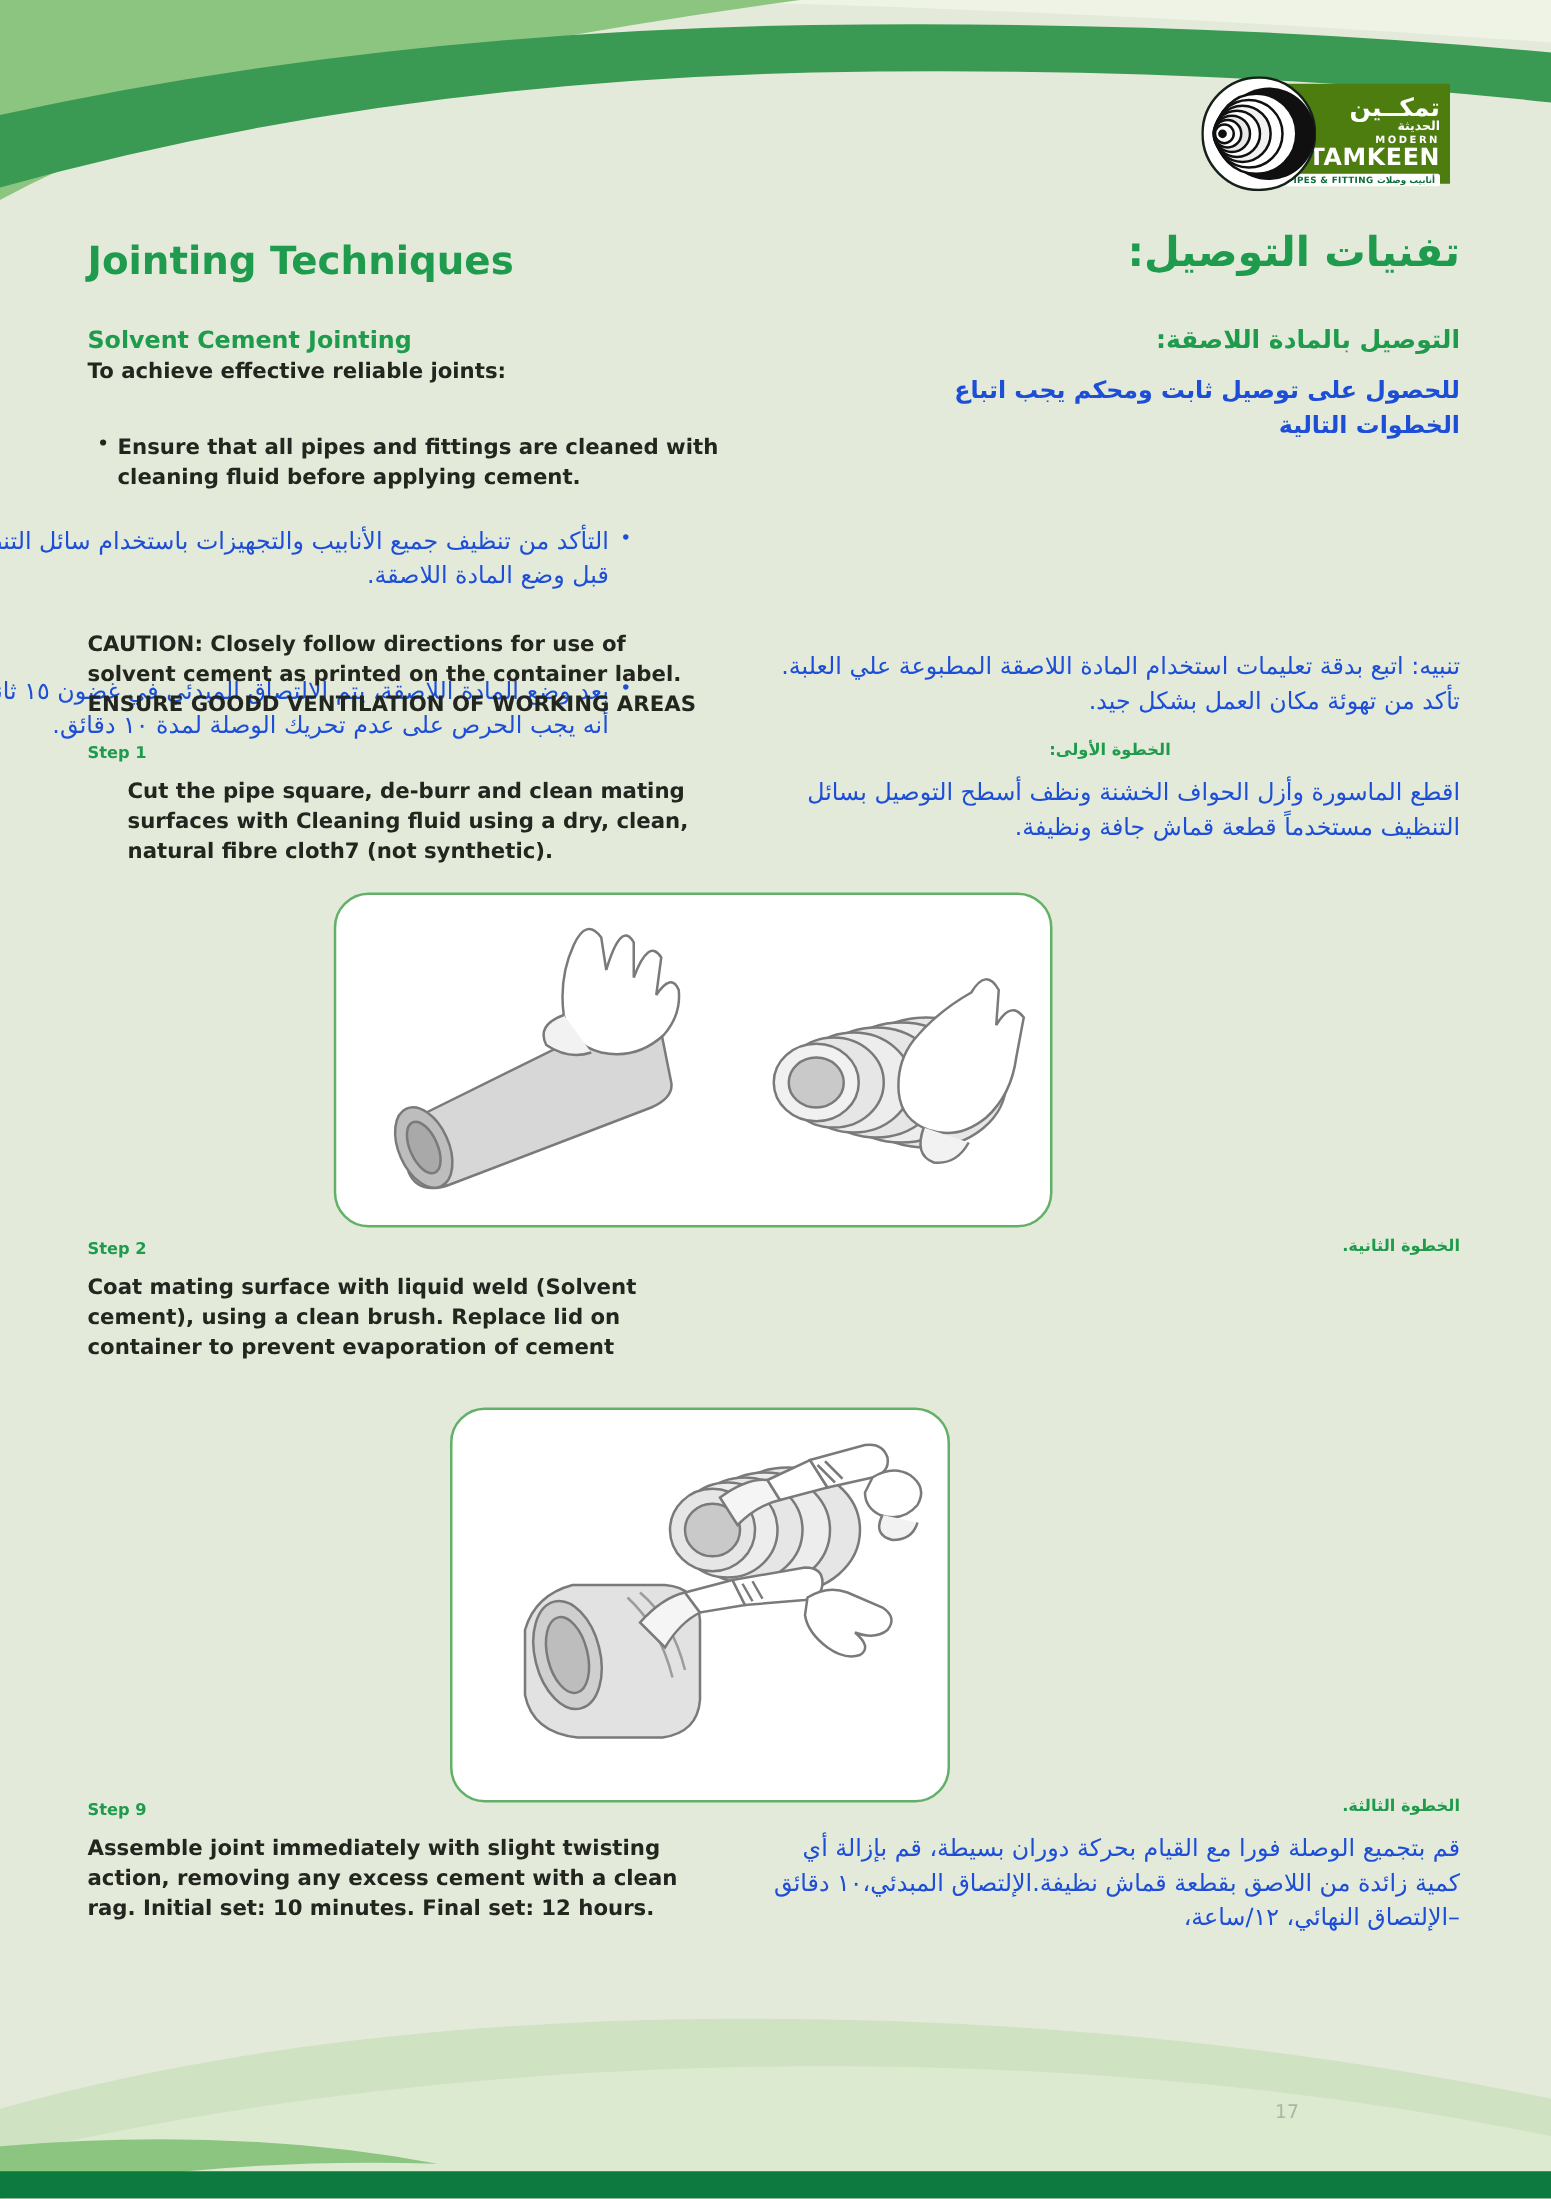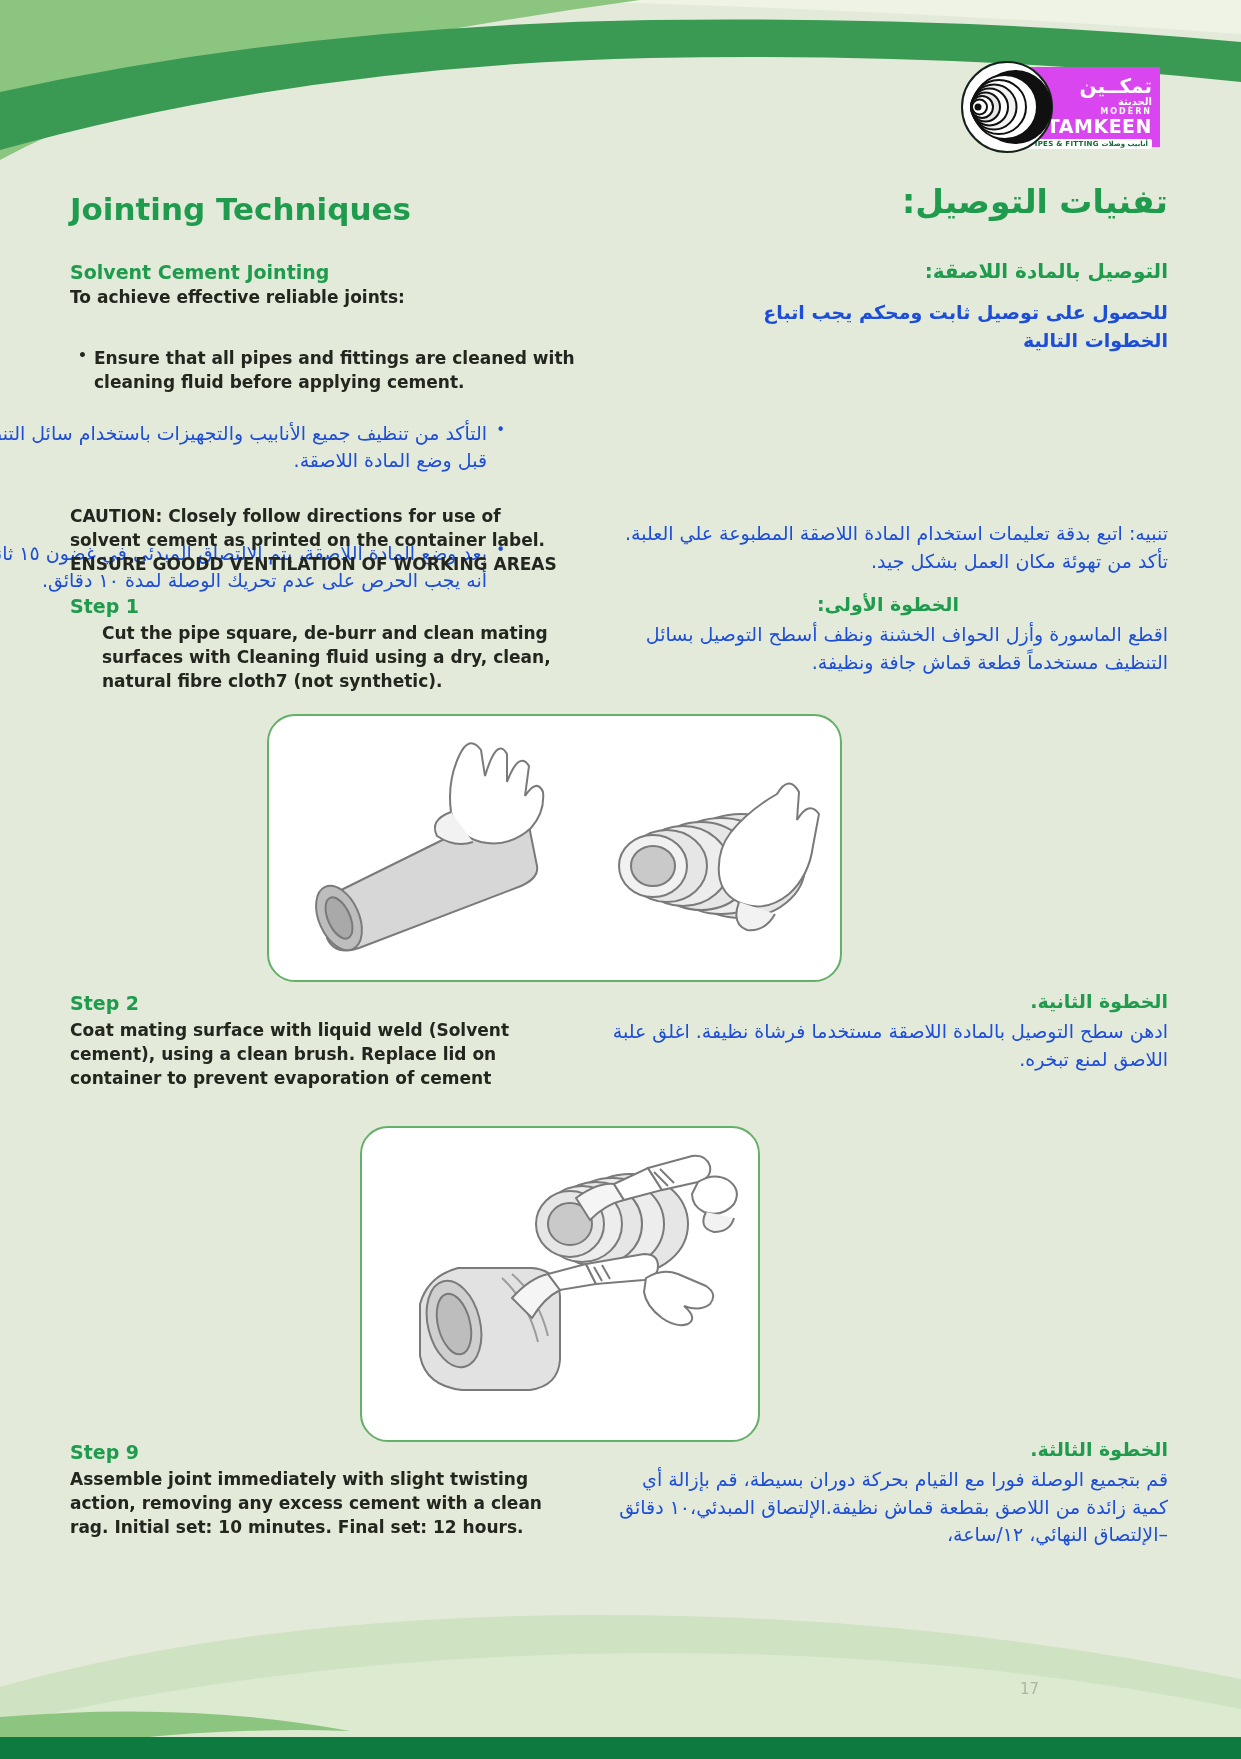--- a/index.html
+++ b/index.html
@@ -8,21 +8,21 @@
     background:#e3ead9;overflow:hidden;
     font-family:"DejaVu Sans",sans-serif;color:#20241f;
   }
   .deco{position:absolute;left:0;pointer-events:none;display:block;}
   .deco-top{top:0;}
   .deco-bottom{bottom:0;}
 
   
   .logo-box{
     position:absolute;left:998px;top:67px;width:162px;height:80px;
-    background:#d946ef;display:flex;flex-direction:column;align-items:flex-end;
+    background:#4d7c0f;display:flex;flex-direction:column;align-items:flex-end;
     justify-content:center;padding:16px 8px 5px 40px;box-sizing:border-box;color:#fff;
   }
   .logo-ar-name{font-size:20px;font-weight:700;line-height:1;letter-spacing:1px;}
   .logo-ar-sub{font-size:10px;font-weight:700;line-height:1.15;}
   .logo-modern{font-size:8px;font-weight:700;letter-spacing:2px;line-height:1.1;}
   .logo-tamkeen{font-size:19px;font-weight:700;line-height:1.05;letter-spacing:.5px;}
   .logo-pill{
     margin-top:2px;background:#fff;color:#0d6b35;font-size:7px;font-weight:700;
     padding:1px 4px;border-radius:2px;white-space:nowrap;letter-spacing:.3px;
   }
@@ -43,21 +43,21 @@
   .bullet{padding-left:24px;position:relative;}
   .bullet::before{content:"•";position:absolute;left:8px;top:-1px;font-size:14px;}
   .bullet-ar{padding-right:22px;position:relative;}
   .bullet-ar::before{content:"•";position:absolute;right:4px;top:0;font-size:15px;}
   .b1-en{top:347px;}
   .b2-en{top:419px;}
   .b1-ar{top:372px;}
   .b2-ar{top:437px;}
   .caution-en{top:505px;}
   .caution-ar{top:520px;}
-  .step-label{font-size:19px;font-weight:700;}
+  .step-label{font-size:13px;font-weight:700;}
   .s1l-en{top:595px;}  .s1b-en{top:622px;margin-left:32px;}
   .s1l-ar{top:593px;text-align:center;}  .s1b-ar{top:621px;}
   .s2l-en{top:992px;}  .s2b-en{top:1019px;}
   .s2l-ar{top:990px;}  .s2b-ar{top:1018px;}
   .s3l-en{top:1441px;} .s3b-en{top:1468px;}
   .s3l-ar{top:1438px;} .s3b-ar{top:1466px;}
 
   
   .figure{
     position:absolute;background:#ffffff;border:2px solid #63b068;border-radius:28px;
@@ -161,21 +161,20 @@
       <g fill="#ffffff" stroke="#7a7a7a" stroke-width="2">
         <path d="M508,78 Q520,58 530,76 L528,104 Q540,84 550,98 L544,130 Q540,160 520,178 Q498,196 474,188 Q452,180 450,158 Q448,134 462,116 Q480,94 508,78 Z"></path>
         <path d="M470,186 Q462,208 478,214 Q496,216 506,198" fill="#f2f2f2"></path>
       </g>
     </svg>
   </div>
 
   <div class="en step-label green s2l-en">Step  2</div>
   <div class="en body-en s2b-en">Coat mating surface with liquid weld (Solvent cement), using a clean brush. Replace lid on container to prevent evaporation of cement</div>
   <div class="ar step-label green s2l-ar">الخطوة الثانية.</div>
-  <div class="ar body-ar s2b-ar">ادهن سطح التوصيل بالمادة اللاصقة مستخدما فرشاة نظيفة. اغلق علبة اللاصق لمنع تبخره.</div>
 
   <div class="figure fig2">
     <svg viewBox="0 0 396 312">
 
       <g stroke="#7a7a7a" stroke-width="2">
         <ellipse cx="268" cy="96" rx="58" ry="50" fill="#e6e6e6"></ellipse>
         <ellipse cx="250" cy="96" rx="52" ry="46" fill="#ededed"></ellipse>
         <ellipse cx="234" cy="96" rx="46" ry="42" fill="#e6e6e6"></ellipse>
         <ellipse cx="220" cy="96" rx="40" ry="38" fill="#ededed"></ellipse>
         <ellipse cx="208" cy="96" rx="34" ry="33" fill="#e6e6e6"></ellipse>

